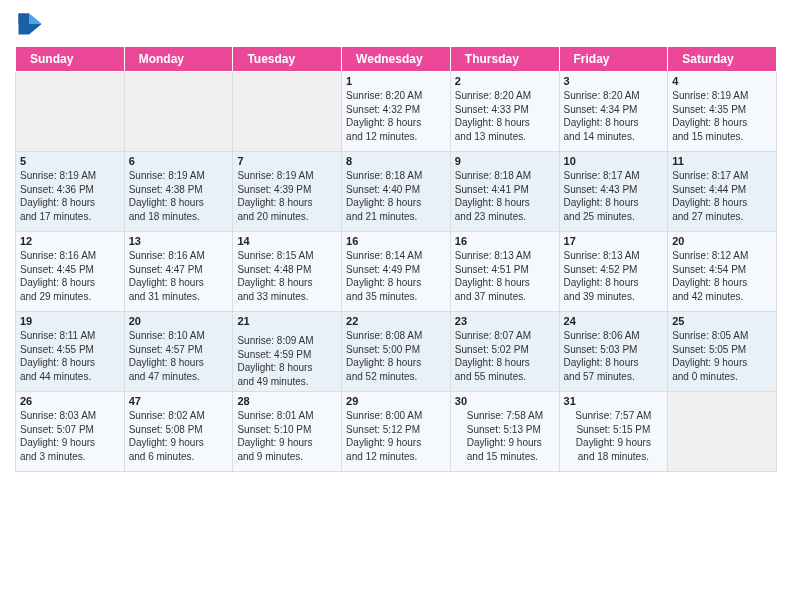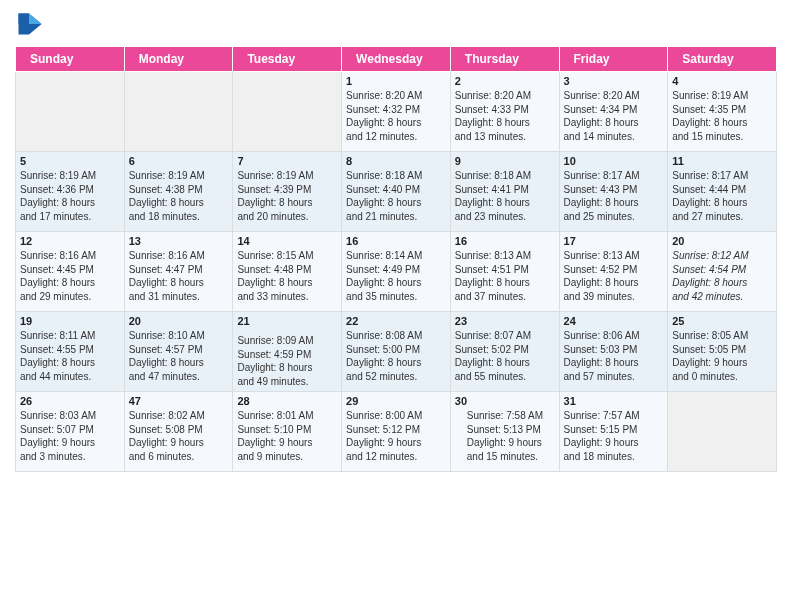--- a/index.html
+++ b/index.html
@@ -259,21 +259,21 @@
           </td>
           <td>
             <span class="day-num">17</span>
             <div class="day-info" style="white-space: pre-line;">Sunrise: 8:13 AM
 Sunset: 4:52 PM
 Daylight: 8 hours
 and 39 minutes.</div>
           </td>
           <td>
             <span class="day-num">20</span>
-            <div class="day-info" style="white-space: pre-line; font-style: italic;">Sunrise: 8:12 AM
+            <div class="day-info" style="white-space: pre-line;">Sunrise: 8:12 AM
 Sunset: 4:54 PM
 Daylight: 8 hours
 and 42 minutes.</div>
           </td>
         </tr>
         <tr>
           <td>
             <span class="day-num">19</span>
             <div class="day-info" style="white-space: pre-line;">Sunrise: 8:11 AM
 Sunset: 4:55 PM
@@ -354,21 +354,21 @@
           </td>
           <td>
             <span class="day-num">30</span>
             <div class="day-info" style="white-space: pre-line; margin-left: 12px;">Sunrise: 7:58 AM
 Sunset: 5:13 PM
 Daylight: 9 hours
 and 15 minutes.</div>
           </td>
           <td>
             <span class="day-num">31</span>
-            <div class="day-info" style="white-space: pre-line;">Sunrise: 7:57 AM
+            <div class="day-info" style="white-space: pre-line; text-align: center;">Sunrise: 7:57 AM
 Sunset: 5:15 PM
 Daylight: 9 hours
 and 18 minutes.</div>
           </td>
           <td class="empty-cell"></td>
         </tr>
       </tbody>
   </table>
 </div>
 

